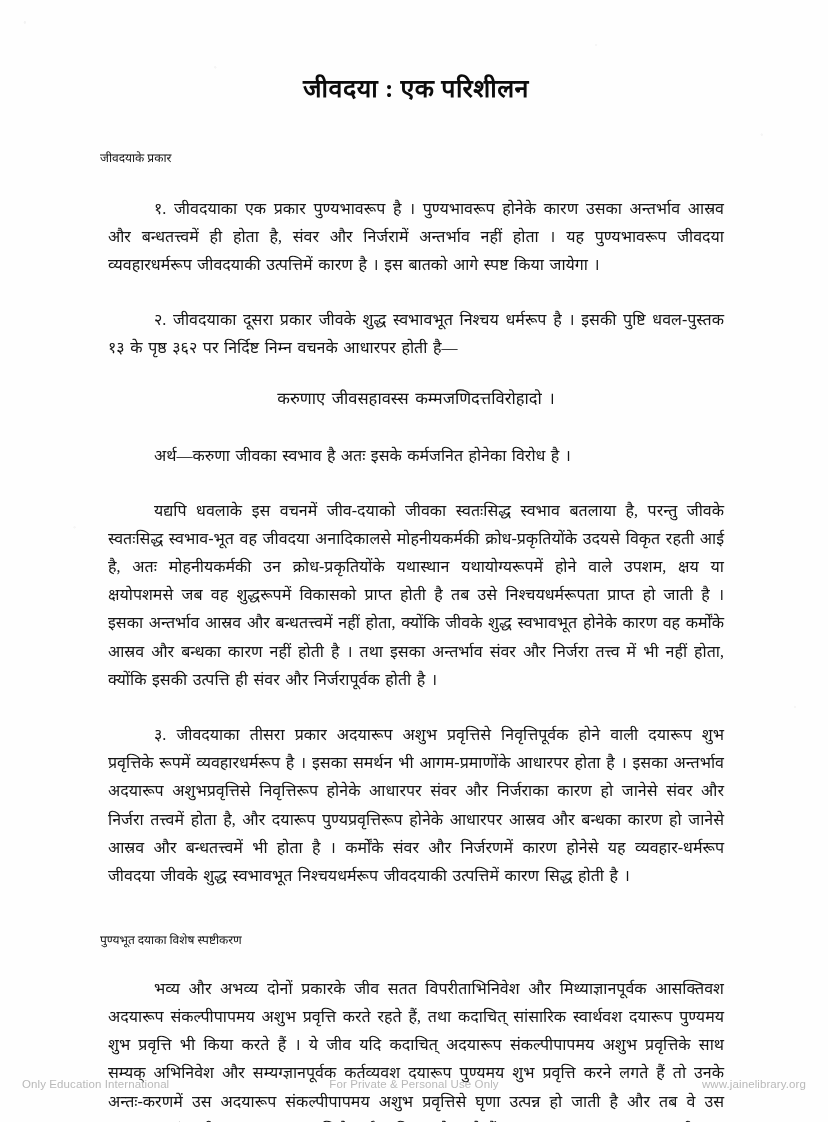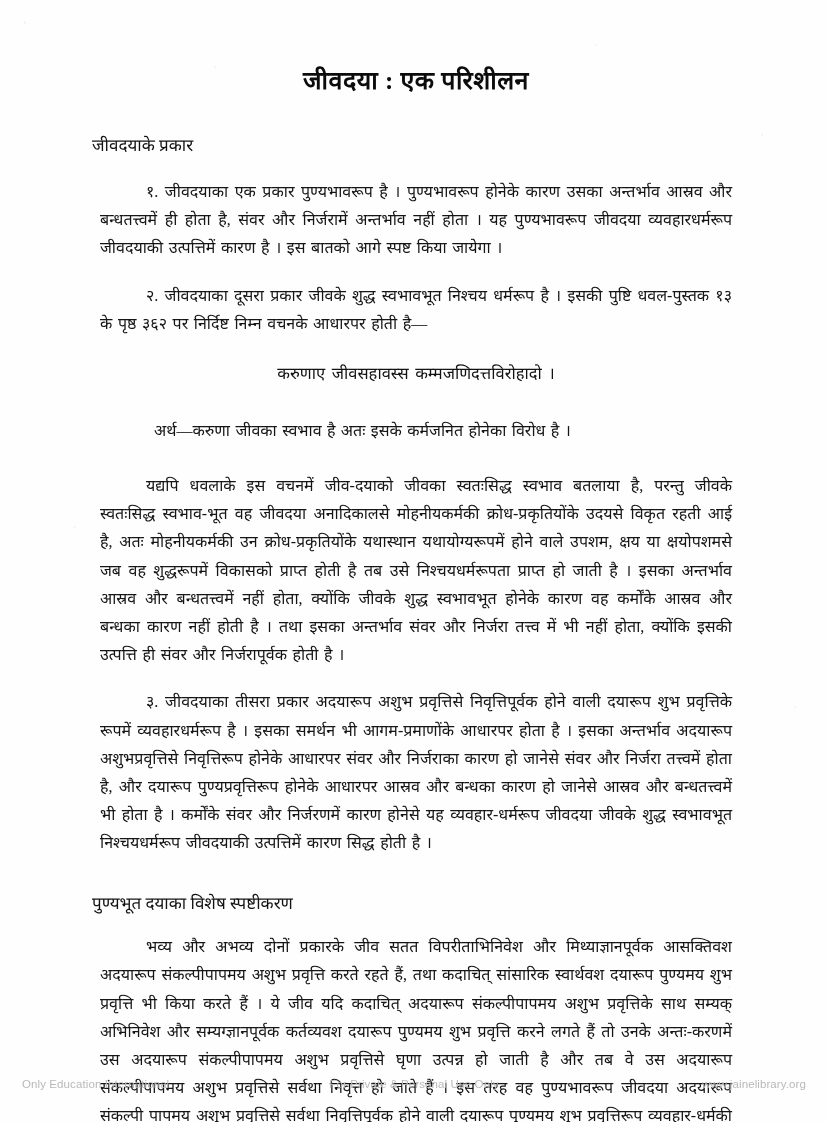--- a/index.html
+++ b/index.html
@@ -42,44 +42,44 @@
     left: 92px;
     top: 0;
     width: 648px;
   }
 
   .doc-title {
     text-align: center;
     font-size: 25px;
     font-weight: bold;
     letter-spacing: 0.5px;
-    margin: 0;
+    margin: 8px;
     padding-top: 65px;
     line-height: 1.25;
     color: #0c0c0c;
   }
 
   .section-heading {
-    font-size: 17px;
+    font-size: 12px;
     font-weight: normal;
-    margin: 0;
+    margin: 8px;
     line-height: 1.45;
     color: #121212;
   }
 
   .heading-primary { padding-top: 38px; }
   .heading-secondary { padding-top: 26px; }
 
   p.body-para {
     font-size: 16px;
     line-height: 28.2px;
     text-align: justify;
     text-justify: inter-word;
     text-indent: 46px;
-    margin: 8px;
+    margin: 16px;
     padding-top: 11px;
     word-spacing: 1.6px;
     color: #151515;
   }
 
   p.body-para.tight { padding-top: 9px; }
 
   .verse-line {
     text-align: center;
     font-size: 16.5px;

